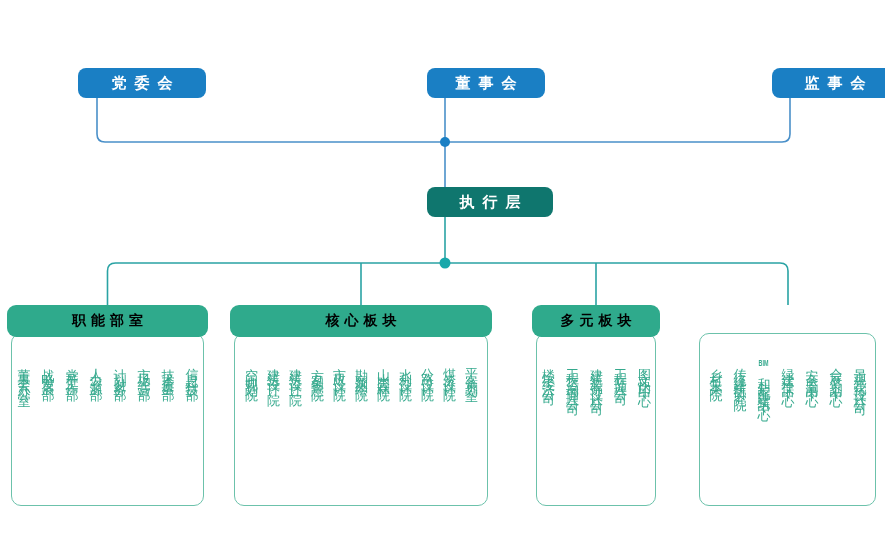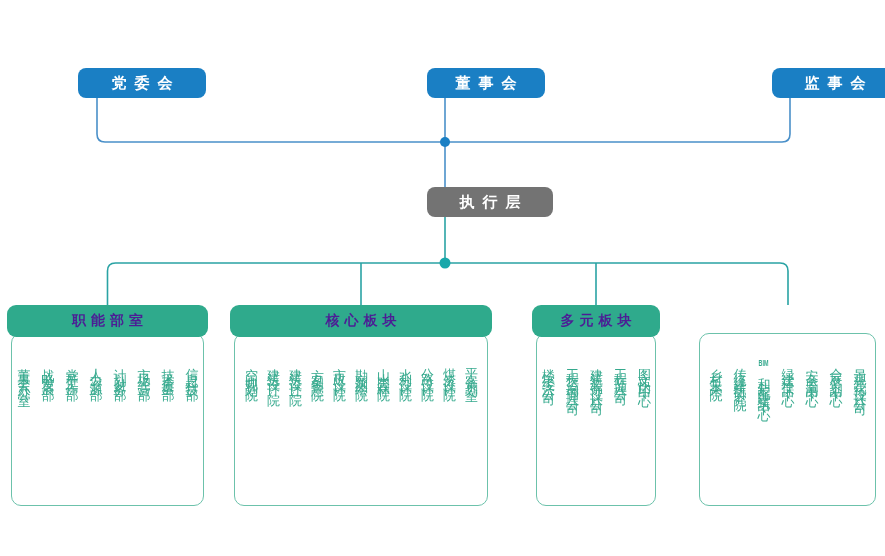--- a/index.html
+++ b/index.html
@@ -10,26 +10,26 @@
   }
   .connectors{position:absolute;left:0;top:0;z-index:0;}
   
   .tnode{
     position:absolute;height:30px;border-radius:8px;
     display:flex;align-items:center;justify-content:center;
     color:#ffffff;font-weight:bold;font-size:15px;
     letter-spacing:8px;padding-left:8px;box-sizing:border-box;z-index:2;margin-left:45px;
   }
   .blue{background:#1a7fc4;}
-  .teal{background:#737373;}
+  .teal{background:#0f766e;}
   
   .card{position:absolute;top:305px;height:201px;z-index:1;}
   .card-header{
     position:absolute;left:0;right:0;top:0;height:32px;border-radius:9px;
-    background:#2faa8c;color:#4c1d95;font-weight:bold;font-size:14px;
+    background:#2faa8c;color:#000000;font-weight:bold;font-size:14px;
     letter-spacing:5px;padding-left:5px;box-sizing:border-box;
     display:flex;align-items:center;justify-content:center;z-index:3;
   }
   .card-body{
     position:absolute;left:4px;right:4px;top:28px;bottom:0;
     background:#ffffff;border:1px solid #6cc2ab;border-radius:10px;
     display:flex;flex-direction:row;justify-content:center;align-items:flex-start;
     gap:10px;padding-top:24px;box-sizing:border-box;z-index:1;
   }
   .card[data-group="1"] .card-body{gap:8px;}

